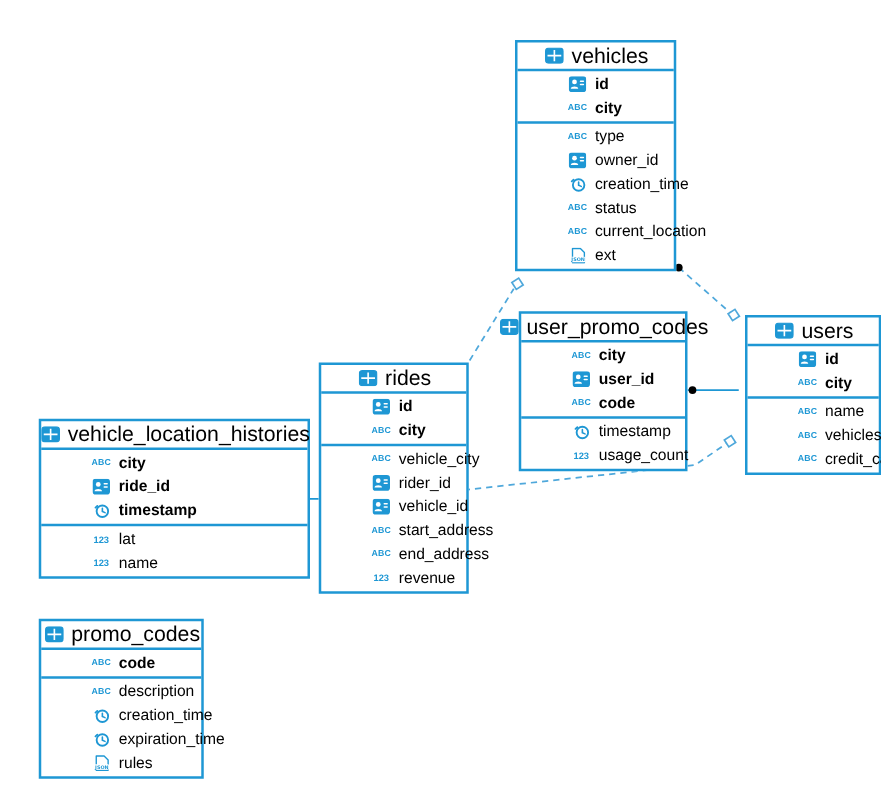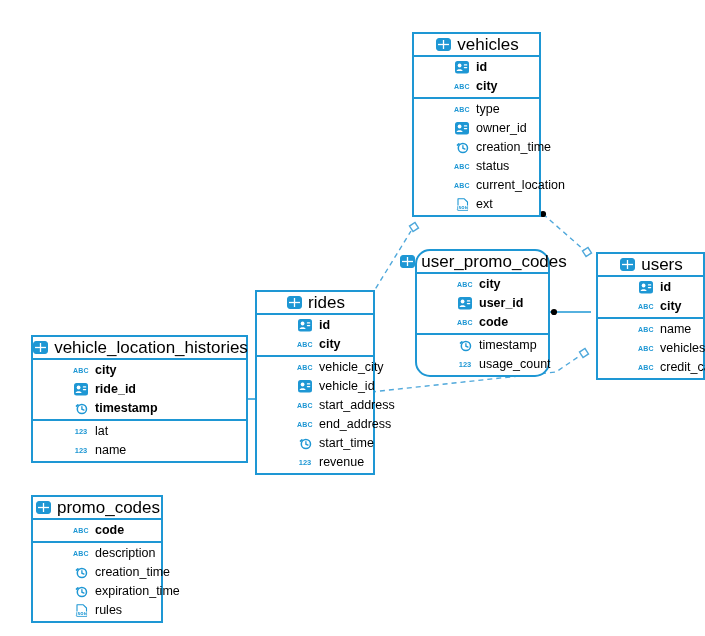--- a/index.html
+++ b/index.html
@@ -176,21 +176,21 @@
               <svg width="13" height="13" viewBox="0 0 13 13">
                 <path d="M2 0.8 h6.3 l3.2 3.2 v8.2 h-9.5 z" fill="none" stroke="#1e97d4" stroke-width="1.1" stroke-linejoin="round"></path>
                 <rect x="0.8" y="7.4" width="11.4" height="4.4" rx="0.8" fill="#fff"></rect>
                 <text x="1.1" y="11" font-family="DejaVu Sans, sans-serif" font-size="3.9" font-weight="700" fill="#1e97d4">JSON</text>
               </svg>
             </span>
             <span class="lbl">ext</span>
           </div>
         </div>
       </div>
-      <div class="er-table" style="left: 415px; top: 249px; width: 135px; border-radius: 15px;">
+      <div class="er-table" style="left: 415px; top: 249px; width: 135px;">
         <div class="thead">
           <span class="ticon">
             <svg width="15" height="13" viewBox="0 0 15 13">
               <rect x="0.5" y="0.5" width="14" height="12" rx="2.5" fill="#1e97d4" stroke="#1e97d4"></rect>
               <line x1="2" y1="6.5" x2="13" y2="6.5" stroke="#fff" stroke-width="1.3"></line>
               <line x1="7.5" y1="2" x2="7.5" y2="11" stroke="#fff" stroke-width="1.3"></line>
             </svg>
           </span>
           <span>user_promo_codes</span>
         </div>
@@ -332,43 +332,45 @@
           <div class="row">
             <span class="ticon">
               <svg width="14" height="13" viewBox="0 0 14 13">
                 <rect x="0" y="0" width="14" height="12.6" rx="2.5" fill="#1e97d4"></rect>
                 <circle cx="4.6" cy="4.5" r="1.9" fill="#fff"></circle>
                 <path d="M1.6 10 C1.6 7.5 7.6 7.5 7.6 10 Z" fill="#fff"></path>
                 <rect x="8.8" y="3.3" width="3.5" height="1.3" rx="0.6" fill="#fff"></rect>
                 <rect x="8.8" y="5.9" width="3.5" height="1.3" rx="0.6" fill="#fff"></rect>
               </svg>
             </span>
+            <span class="lbl">rider_id</span>
+          </div>
+          <div class="row">
+            <span class="ticon">
+              <svg width="14" height="13" viewBox="0 0 14 13">
+                <rect x="0" y="0" width="14" height="12.6" rx="2.5" fill="#1e97d4"></rect>
+                <circle cx="4.6" cy="4.5" r="1.9" fill="#fff"></circle>
+                <path d="M1.6 10 C1.6 7.5 7.6 7.5 7.6 10 Z" fill="#fff"></path>
+                <rect x="8.8" y="3.3" width="3.5" height="1.3" rx="0.6" fill="#fff"></rect>
+                <rect x="8.8" y="5.9" width="3.5" height="1.3" rx="0.6" fill="#fff"></rect>
+              </svg>
+            </span>
             <span class="lbl">vehicle_id</span>
           </div>
           <div class="row">
             <span class="ticon">
               <span class="abc">ABC</span>
             </span>
             <span class="lbl">start_address</span>
           </div>
           <div class="row">
             <span class="ticon">
               <span class="abc">ABC</span>
             </span>
             <span class="lbl">end_address</span>
-          </div>
-          <div class="row">
-            <span class="ticon">
-              <svg width="13" height="13" viewBox="0 0 13 13">
-                <circle cx="6.9" cy="7" r="4.6" fill="none" stroke="#1e97d4" stroke-width="1.5"></circle>
-                <path d="M6.9 4.7 L6.9 7.2 L9 8.1" fill="none" stroke="#1e97d4" stroke-width="1.3" stroke-linecap="round"></path>
-                <path d="M2.9 2.7 L1.4 4.1" stroke="#1e97d4" stroke-width="1.5" stroke-linecap="round"></path>
-              </svg>
-            </span>
-            <span class="lbl">start_time</span>
           </div>
           <div class="row">
             <span class="ticon">
               <span class="num">123</span>
             </span>
             <span class="lbl">revenue</span>
           </div>
         </div>
       </div>
       <div class="er-table" style="left: 31px; top: 335px; width: 217px;">

